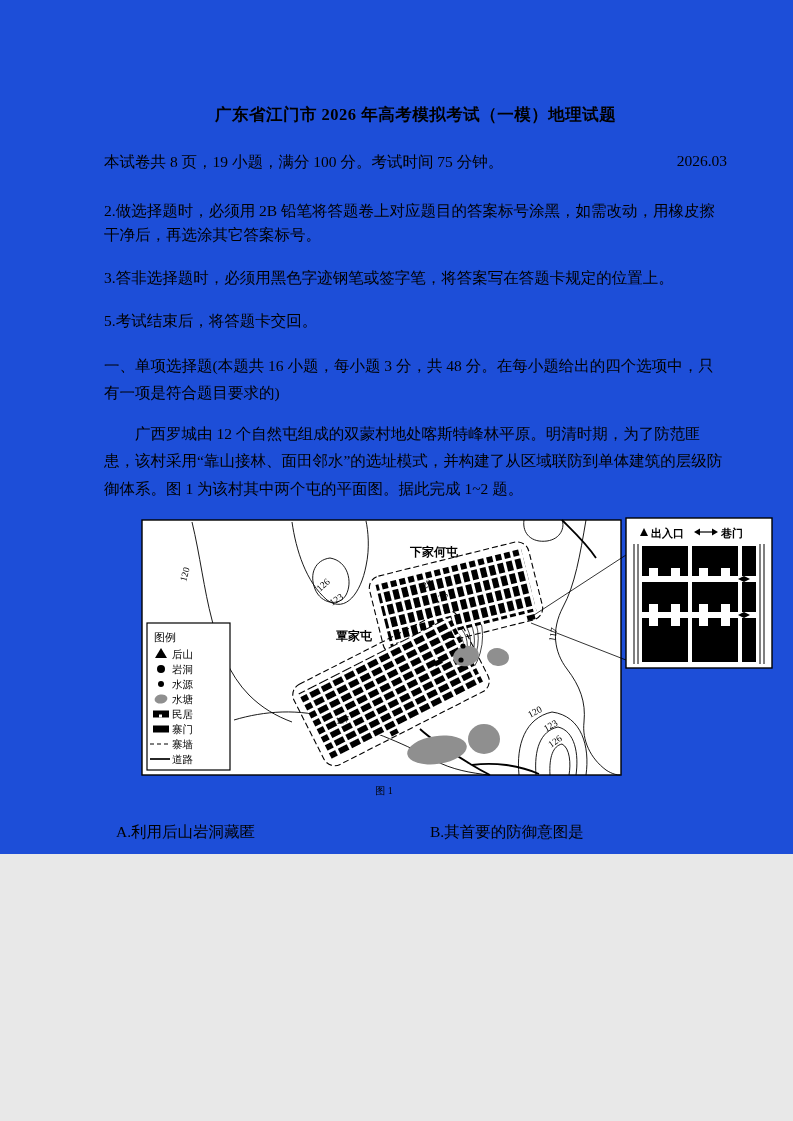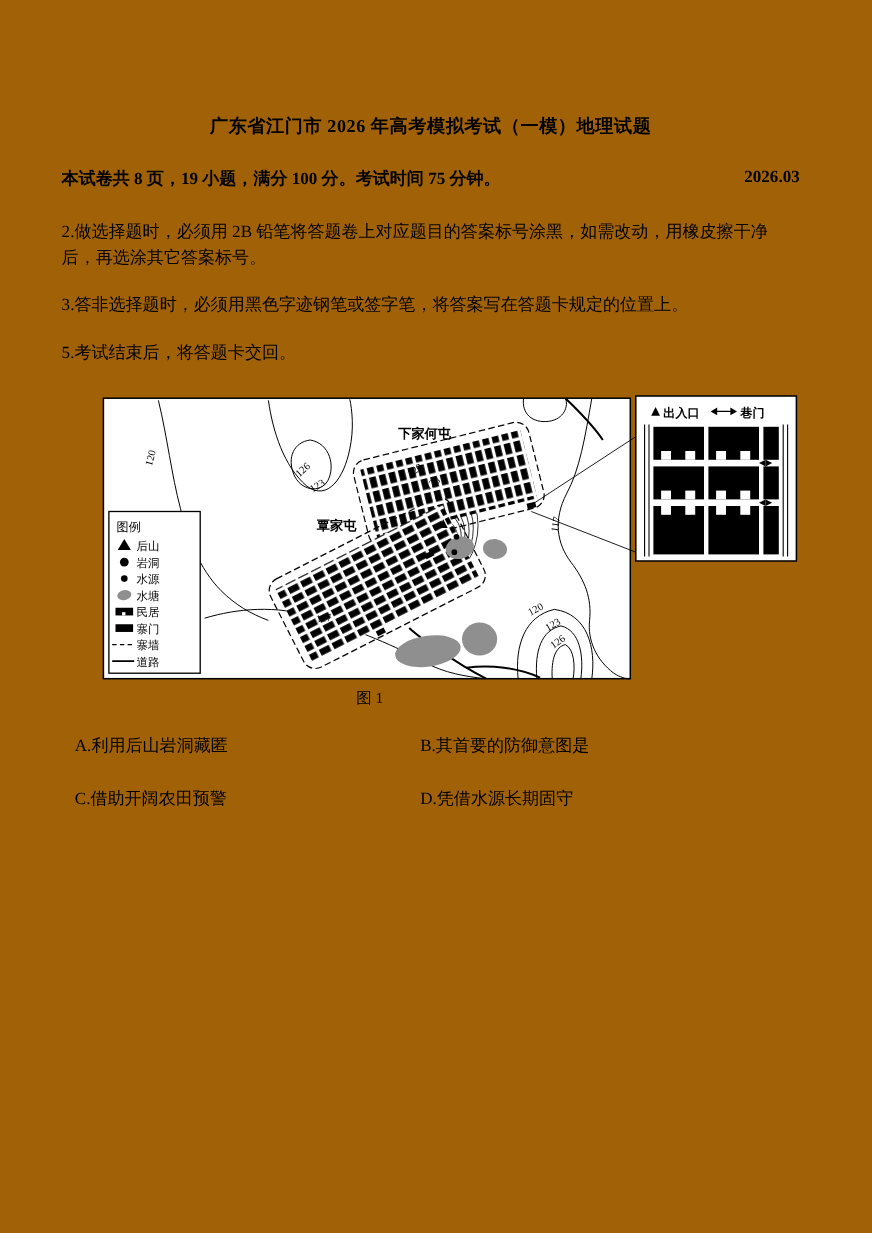--- a/index.html
+++ b/index.html
@@ -1,33 +1,33 @@
 <!DOCTYPE html>
 <html><head>
 <meta charset="utf-8">
 <style>
   html,body{margin:0;padding:0;background:#e8e8e8;}
   .page{
-    width:793px;height:1121px;margin:0 auto;background:#a16207;
-    box-sizing:border-box;padding:104px 66px 0 56px;
+    width:793px;height:854px;margin:0 auto;background:#1d4ed8;
+    box-sizing:border-box;padding:104px 66px 0 104px;
     font-family:"Liberation Serif","DejaVu Serif",serif;
     color:#000;font-size:15.5px;overflow:hidden;position:relative;
   }
   .title{
     text-align:center;font-weight:bold;font-size:16.5px;
     margin:0 0 26px 0;letter-spacing:.5px;
   }
-  .info-row{display:flex;justify-content:space-between;margin-bottom:26px;font-weight:bold;}
+  .info-row{display:flex;justify-content:space-between;margin-bottom:26px;}
   .notice-title{margin:0 0 16px 0;}
   .notice{margin:0 0 19px 0;line-height:1.55;}
   .section-header{margin:14px 0 14px 0;line-height:1.75;}
   .passage{margin:8px 0 8px 0;line-height:1.75;text-indent:2em;}
   .figure{margin:4px 0 0 30px;width:642px;}
   .figure svg{display:block;}
-  .figure-caption{width:500px;text-align:center;margin-top:4px;font-size:14px;}
+  .figure-caption{width:500px;text-align:center;margin-top:4px;font-size:10px;}
   .question{margin:18px 0 0 0;line-height:1.6;}
   .options{
     display:grid;grid-template-columns:314px 1fr;
     row-gap:27px;margin-top:24px;padding-left:12px;
   }
   svg text{font-family:"Liberation Serif","DejaVu Serif",serif;fill:#000;}
   .map-line{fill:none;stroke:#000;stroke-width:0.9;}
   .road{fill:none;stroke:#000;stroke-width:1.8;}
   .wall{fill:none;stroke:#000;stroke-width:1.1;stroke-dasharray:6 3;}
 </style>
@@ -40,21 +40,23 @@
 
   <div class="info-row">
     <span>本试卷共 8 页，19 小题，满分 100 分。考试时间 75 分钟。</span>
     <span>2026.03</span>
   </div>
 
   <p class="notice">2.做选择题时，必须用 2B 铅笔将答题卷上对应题目的答案标号涂黑，如需改动，用橡皮擦干净后，再选涂其它答案标号。</p>
   <p class="notice">3.答非选择题时，必须用黑色字迹钢笔或签字笔，将答案写在答题卡规定的位置上。</p>
   <p class="notice">5.考试结束后，将答题卡交回。</p>
 
-
+  <p class="section-header">一、单项选择题(本题共 16 小题，每小题 3 分，共 48 分。在每小题给出的四个选项中，只有一项是符合题目要求的)</p>
+
+  <p class="passage">广西罗城由 12 个自然屯组成的双蒙村地处喀斯特峰林平原。明清时期，为了防范匪患，该村采用“靠山接林、面田邻水”的选址模式，并构建了从区域联防到单体建筑的层级防御体系。图 1 为该村其中两个屯的平面图。据此完成 1~2 题。</p>
 
   <div class="figure">
     <svg width="642" height="270" viewBox="0 0 642 270">
       <defs>
         <pattern id="hpV" width="9" height="13" patternUnits="userSpaceOnUse">
           <rect width="9" height="13" fill="#fff"></rect>
           <rect x="1" y="0" width="6" height="10" fill="#000"></rect>
         </pattern>
         <pattern id="hpH" width="13" height="9" patternUnits="userSpaceOnUse">
           <rect width="13" height="9" fill="#fff"></rect>

